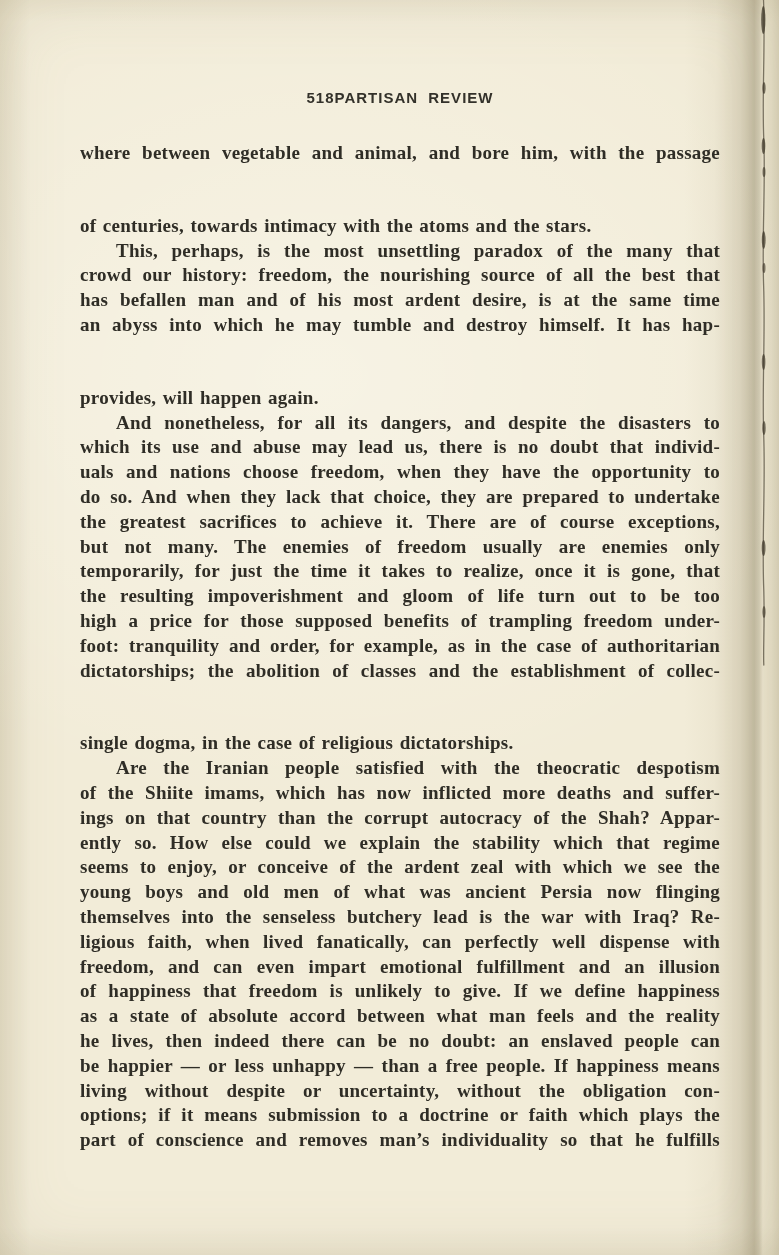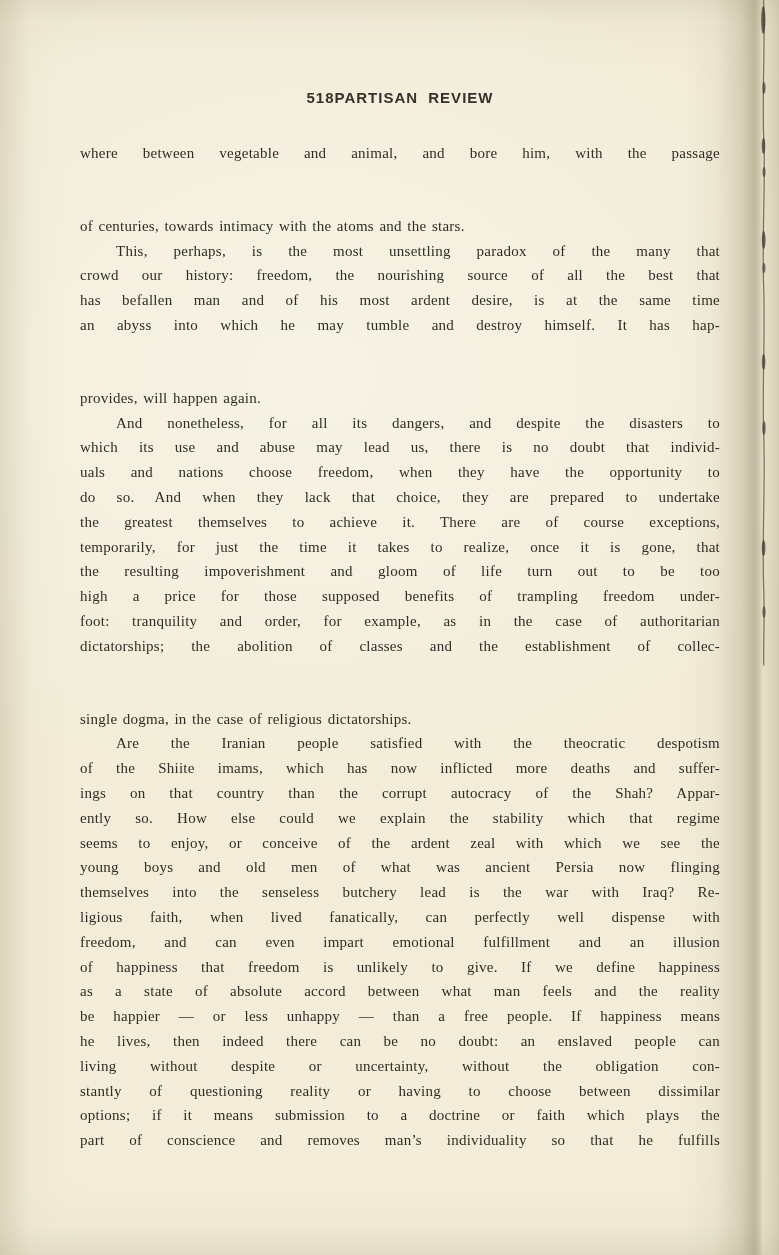--- a/index.html
+++ b/index.html
@@ -66,25 +66,26 @@
     margin-top: 24px;
   }
   .header .journal {
     word-spacing: 5px;
   }
   .text-block {
     position: absolute;
     top: 141px;
     left: 80px;
     width: 640px;
-    font-size: 15px;
+    font-size: 19px;
     line-height: 24.79px;
     color: #2f2d26;
     letter-spacing: 0.25px;
     word-spacing: 1.5px;
+    font-weight: bold;
   }
   .para { margin: 0; }
   .para.indent .line:first-child { text-indent: 36px; }
   .line {
     white-space: nowrap;
     text-align: justify;
     text-align-last: justify;
     text-justify: inter-word;
   }
   .line.line-last {
@@ -128,42 +129,42 @@
         <div class="line">crowd our history: freedom, the nourishing source of all the best that</div>
         <div class="line">has befallen man and of his most ardent desire, is at the same time</div>
         <div class="line">an abyss into which he may tumble and destroy himself. It has hap-</div>
         <div class="line line-last">provides, will happen again.</div>
       </div>
       <div class="para indent">
         <div class="line">And nonetheless, for all its dangers, and despite the disasters to</div>
         <div class="line">which its use and abuse may lead us, there is no doubt that individ-</div>
         <div class="line">uals and nations choose freedom, when they have the opportunity to</div>
         <div class="line">do so. And when they lack that choice, they are prepared to undertake</div>
-        <div class="line">the greatest themselves to achieve it. There are of course exceptions,</div>
+        <div class="line">the greatest sacrifices to achieve it. There are of course exceptions,</div>
+        <div class="line">but not many. The enemies of freedom usually are enemies only</div>
         <div class="line">temporarily, for just the time it takes to realize, once it is gone, that</div>
         <div class="line">the resulting impoverishment and gloom of life turn out to be too</div>
         <div class="line">high a price for those supposed benefits of trampling freedom under-</div>
         <div class="line">foot: tranquility and order, for example, as in the case of authoritarian</div>
         <div class="line">dictatorships; the abolition of classes and the establishment of collec-</div>
         <div class="line line-last">single dogma, in the case of religious dictatorships.</div>
       </div>
       <div class="para indent">
         <div class="line">Are the Iranian people satisfied with the theocratic despotism</div>
         <div class="line">of the Shiite imams, which has now inflicted more deaths and suffer-</div>
         <div class="line">ings on that country than the corrupt autocracy of the Shah? Appar-</div>
         <div class="line">ently so. How else could we explain the stability which that regime</div>
         <div class="line">seems to enjoy, or conceive of the ardent zeal with which we see the</div>
         <div class="line">young boys and old men of what was ancient Persia now flinging</div>
         <div class="line">themselves into the senseless butchery lead is the war with Iraq? Re-</div>
         <div class="line">ligious faith, when lived fanatically, can perfectly well dispense with</div>
         <div class="line">freedom, and can even impart emotional fulfillment and an illusion</div>
         <div class="line">of happiness that freedom is unlikely to give. If we define happiness</div>
         <div class="line">as a state of absolute accord between what man feels and the reality</div>
+        <div class="line">he lives, then indeed there can be no doubt: an enslaved people can</div>
         <div class="line">be happier — or less unhappy — than a free people. If happiness means</div>
-        <div class="line">he lives, then indeed there can be no doubt: an enslaved people can</div>
         <div class="line">living without despite or uncertainty, without the obligation con-</div>
-        <div class="line">stantly of questioning reality or having to choose between dissimilar</div>
         <div class="line">options; if it means submission to a doctrine or faith which plays the</div>
         <div class="line">part of conscience and removes man’s individuality so that he fulfills</div>
       </div>
     </div>
 
 </div>
 
 </body></html>

